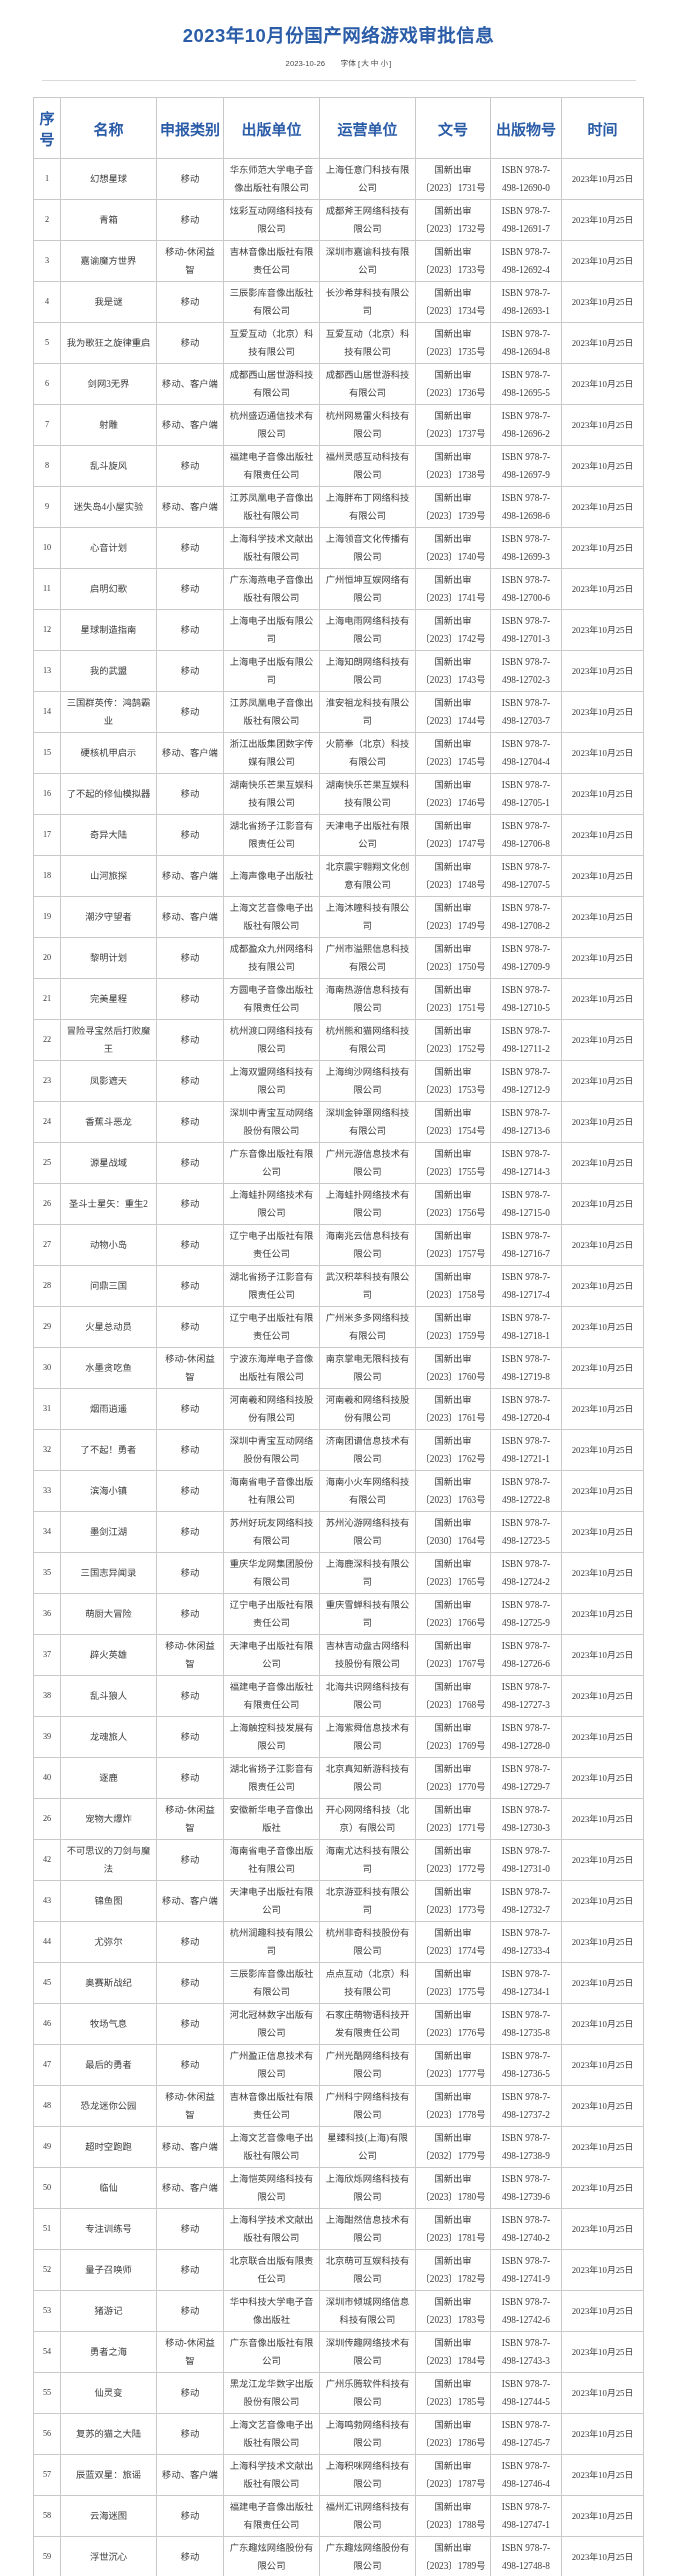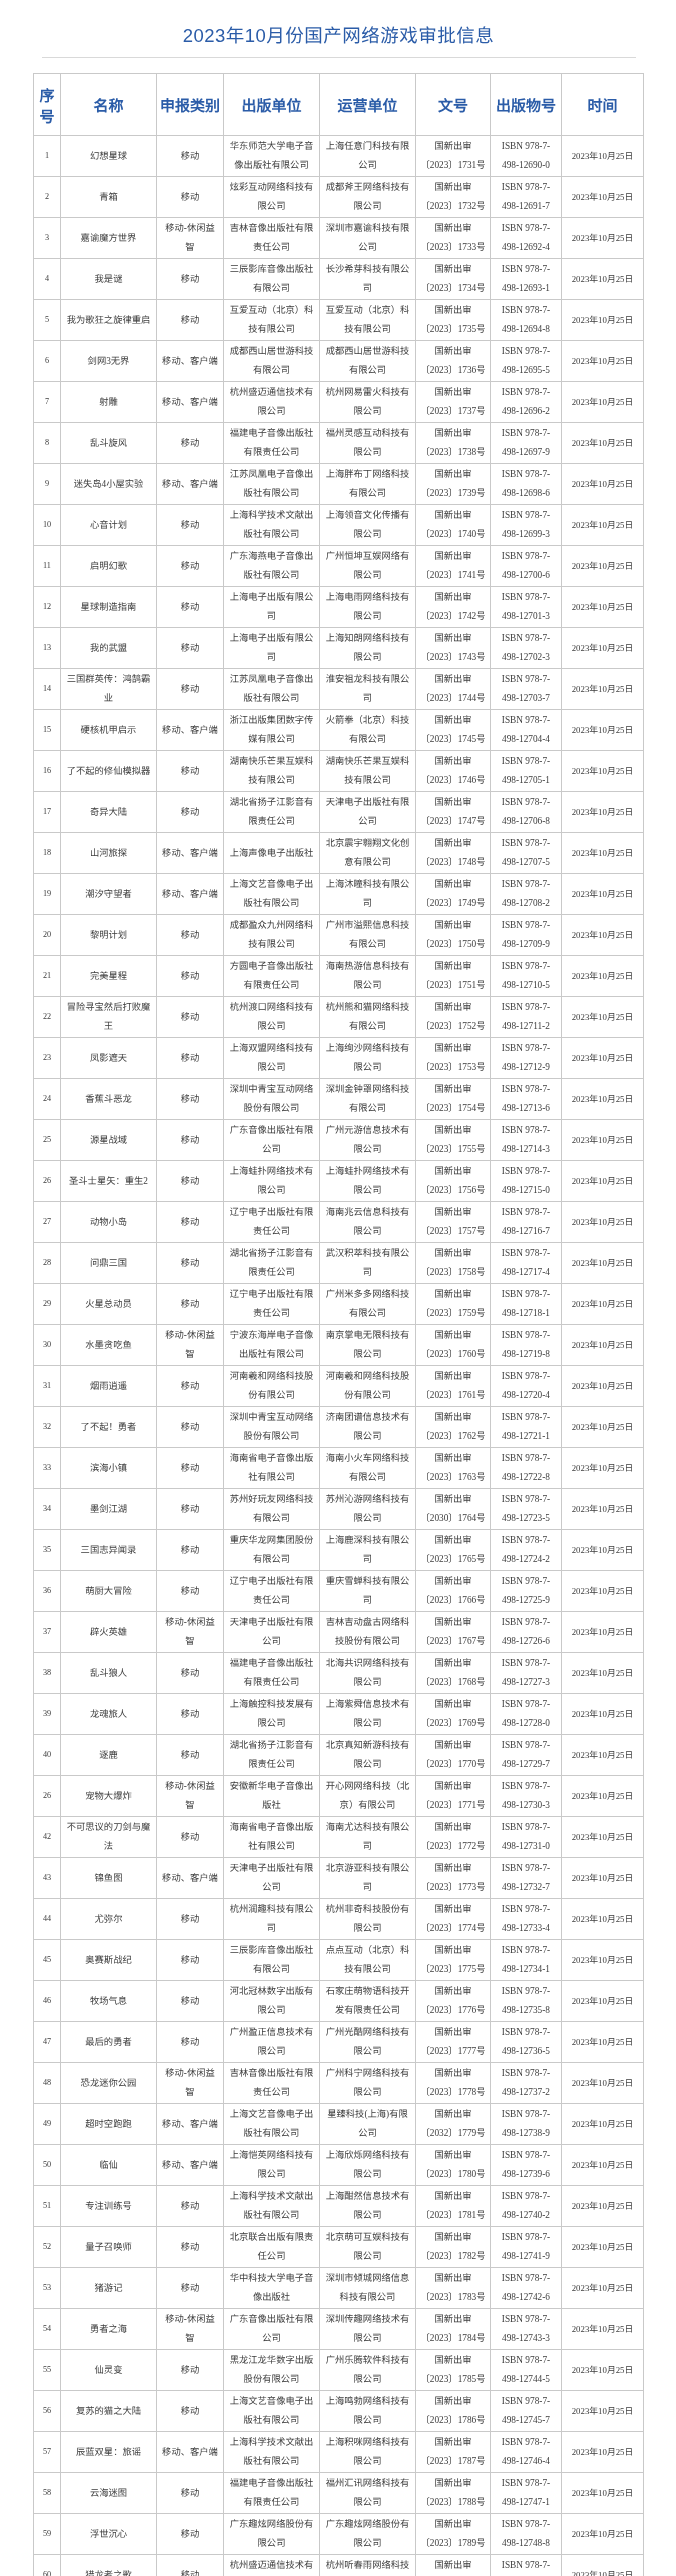--- a/index.html
+++ b/index.html
@@ -1,19 +1,19 @@
 <!DOCTYPE html>
 <html lang="zh-CN" style="font-size:8.2px"><head>
 <meta charset="utf-8">
 <style>
   html, body { margin: 0; padding: 0; background: #ffffff; }
   body { width: 677px; font-family: "Liberation Sans", "DejaVu Sans", sans-serif; }
   .page { width: 677px; }
   h1.page-title {
-    text-align: center; color: #2b5ca8; font-size: 18.5px; font-weight: normal;
+    text-align: center; color: #2b5ca8; font-size: 18.5px; font-weight: bold;
     letter-spacing: 0.5px; margin: 20.6px 0 10.3px 0;
     font-family: "Liberation Sans", "DejaVu Sans", sans-serif;
   }
   .meta-bar { text-align: center; color: #4a4a4a; font-size: 7.7px; margin: 0 0 12.4px 0; }
   .meta-bar .pub-date { margin-right: 13.4px; }
   .meta-bar a.size-link { color: #4a4a4a; text-decoration: none; cursor: pointer; margin: 0 1px; }
   .rule { width: 594px; margin: 0 auto; border-bottom: 1px solid #d9d9d9; }
   table.approval {
     width: 611px; margin: 15.5px auto 0 auto;
     border-collapse: collapse; table-layout: fixed;
@@ -33,20 +33,26 @@
   table.approval td.cell-date { white-space: nowrap; font-size: 8.8px; }
   table.approval td .ln { display: block; }
 </style>
 <title>2023年10月份国产网络游戏审批信息</title></head>
 <body>
 
 <div class="page">
 
   <h1 class="page-title">2023年10月份国产网络游戏审批信息</h1>
 
+  <div class="meta-bar">
+    <span class="pub-date">2023-10-26</span>
+    <span class="font-ctl"><span>字体</span>
+      <span>[</span><span id="font-sizes"><a class="size-link">大</a><a class="size-link">中</a><a class="size-link">小</a></span><span>]</span>
+    </span>
+  </div>
 
   <div class="rule"></div>
 
   <table class="approval">
     <colgroup>
       <col style="width:27px">
         <col style="width:96px">
         <col style="width:67px">
       <col style="width:96px">
         <col style="width:96px">

